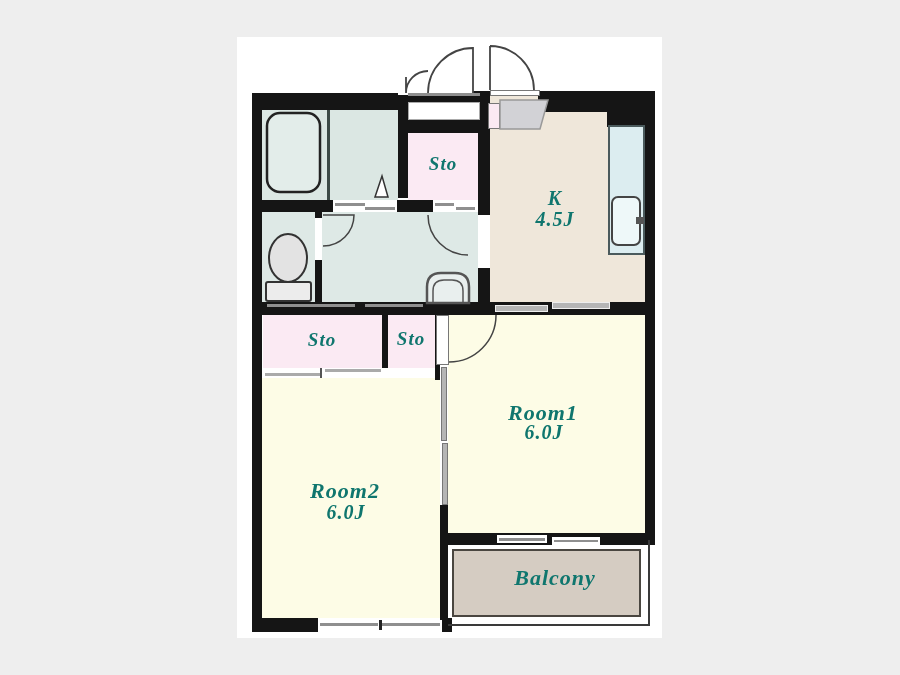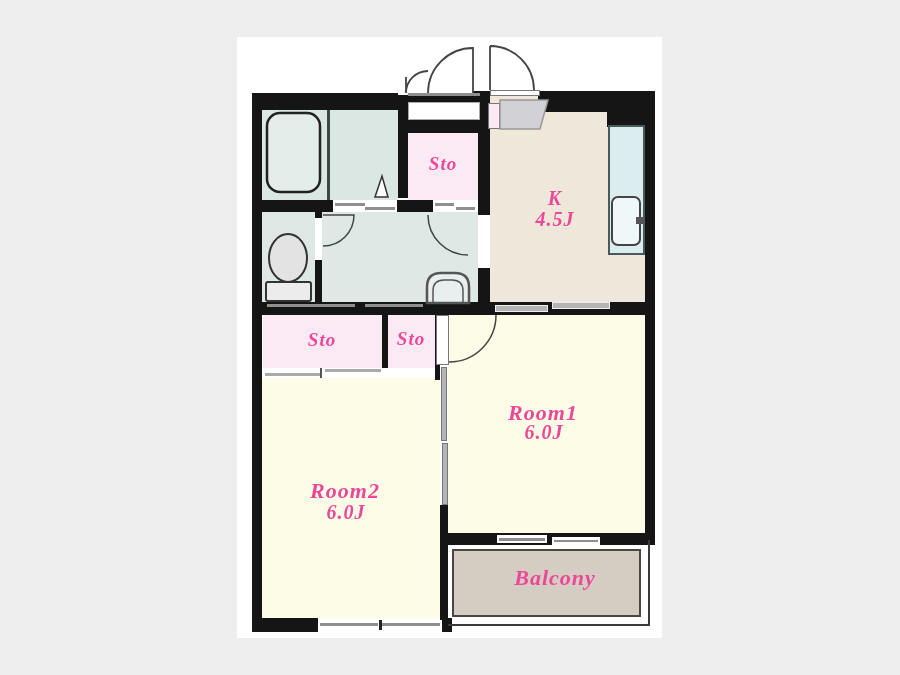--- a/index.html
+++ b/index.html
@@ -13,21 +13,21 @@
     position:absolute;left:237px;top:37px;width:425px;height:601px;
     background:var(--paper,#ffffff);
   }
   .room{position:absolute;}
   .wall{position:absolute;background:var(--wall,#151515);z-index:3;}
   .open{position:absolute;background:#ffffff;z-index:4;}
   .bar{position:absolute;background:#b5b5b5;border:1px solid #777;z-index:5;}
   .mark{position:absolute;background:#8f8f8f;z-index:5;}
   .lbl{
     position:absolute;z-index:7;transform:translate(-50%,-50%);
-    font-style:italic;font-weight:700;color:#ec4899;white-space:nowrap;
+    font-style:italic;font-weight:700;color:#0f766e;white-space:nowrap;
     letter-spacing:1px;
   }
   .lbl.sm{font-size:19px;}
   .lbl.md{font-size:20px;}
   .lbl.lg{font-size:22px;}
   #fixtures{position:absolute;left:0;top:0;z-index:6;pointer-events:none;}
   .r-bath{left:25px;top:71px;width:136px;height:92px;background:var(--wet,#dbe7e3);}
   .r-bathdiv{left:90px;top:71px;width:3px;height:92px;background:#3c4a46;z-index:2;}
   .r-sanitary{left:25px;top:175px;width:216px;height:90px;background:var(--wet2,#dee9e6);}
   .r-stotop{left:171px;top:96px;width:70px;height:67px;background:var(--pink,#fbeaf3);}

